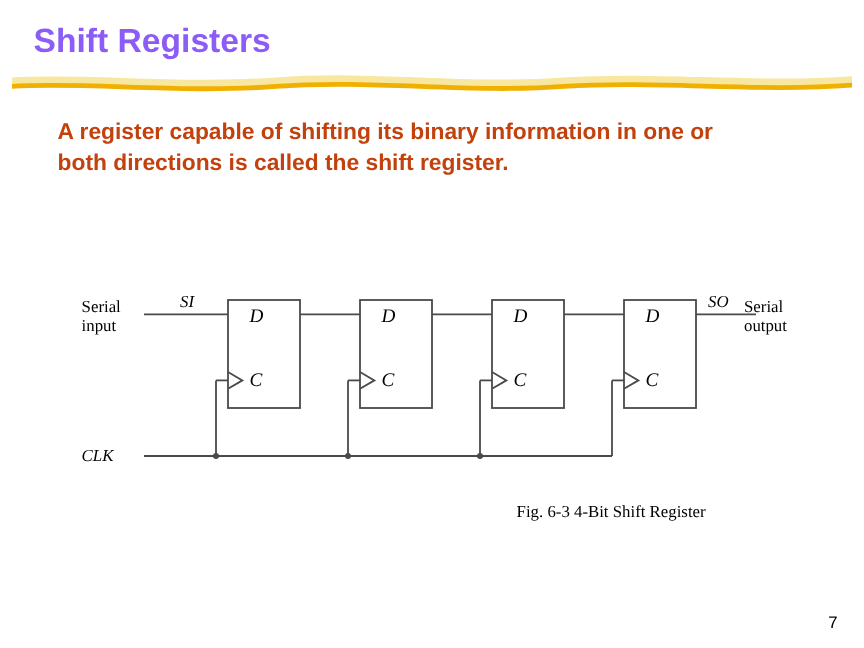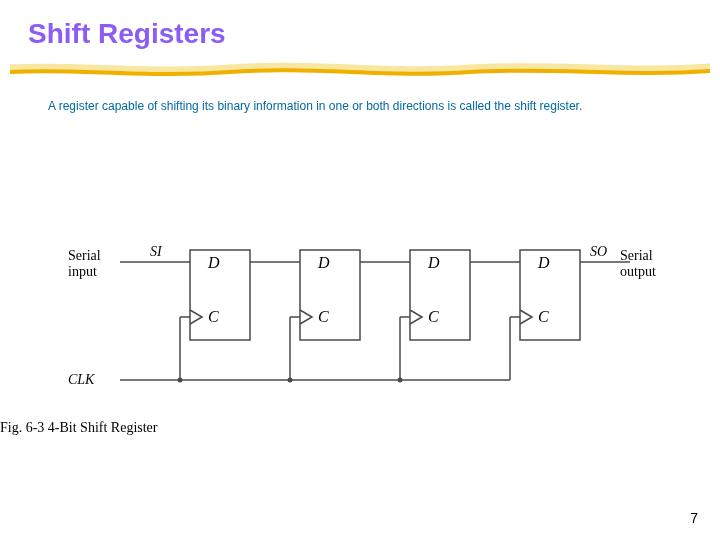--- a/index.html
+++ b/index.html
@@ -25,37 +25,38 @@
     left: 10px;
     top: 62px;
     width: 700px;
     height: 18px;
   }
   .body-text {
     position: absolute;
     left: 48px;
     top: 98px;
     width: 560px;
-    font-size: 12px;
-    color: #0369a1;
+    font-size: 19px;
+    color: #c2410c;
     line-height: 1.35;
+    font-weight: bold;
   }
   .diagram {
     position: absolute;
     left: 60px;
     top: 240px;
     width: 600px;
     height: 170px;
   }
   .caption {
     position: absolute;
     left: 0;
     top: 420px;
     width: 588px;
-    text-align: left;
+    text-align: right;
     font-family: "Times New Roman", serif;
     font-size: 14px;
   }
   .pagenum {
     position: absolute;
     right: 22px;
     bottom: 14px;
     font-size: 14px;
     color: #000;
   }

